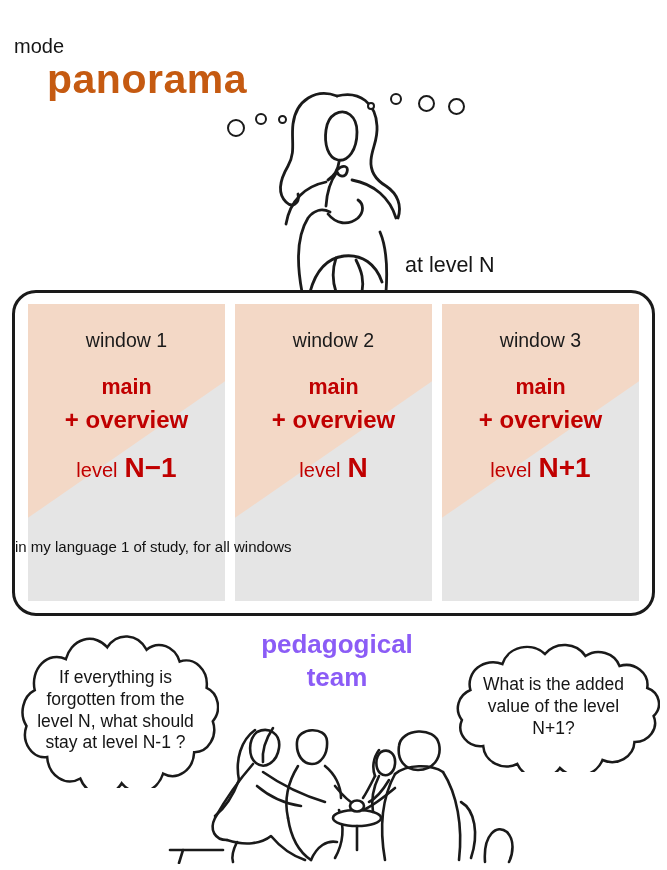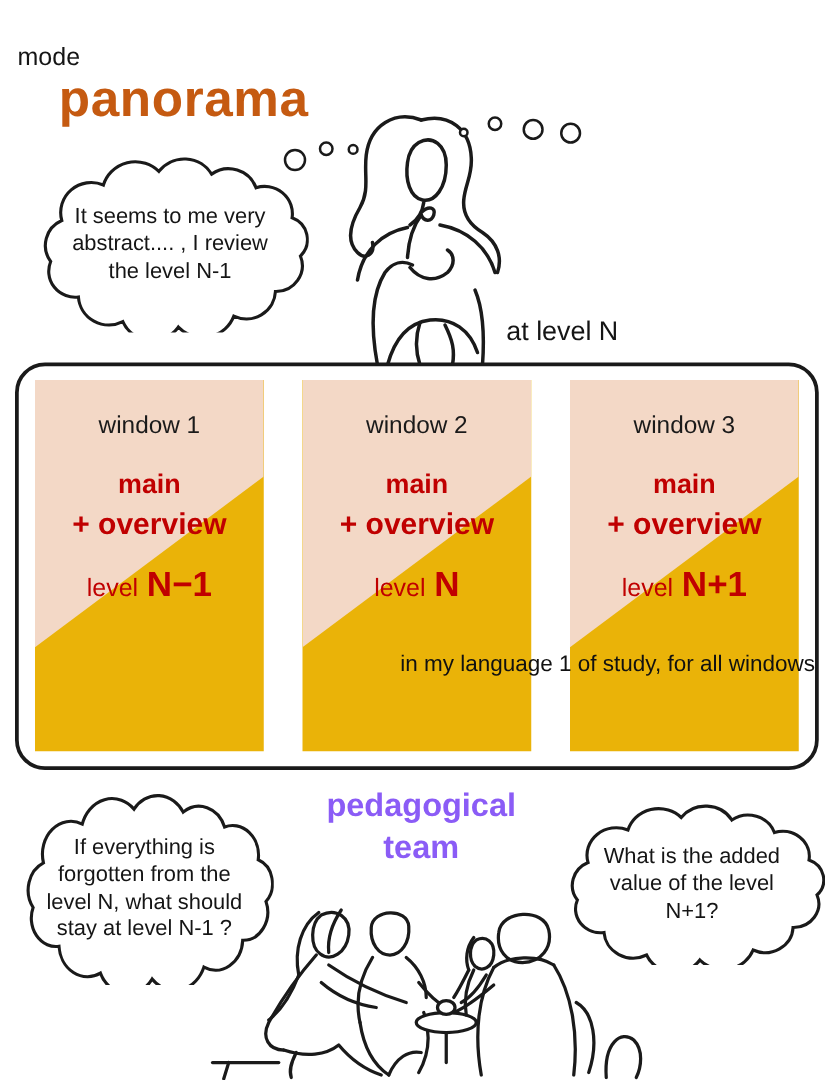--- a/index.html
+++ b/index.html
@@ -24,32 +24,32 @@
   }
   
   .student-label{left:186px;top:248px;font-size:26px;font-weight:bold;color:#C55A11;}
   .level-note{left:405px;top:253px;font-size:21.5px;}
   
   .box{
     position:absolute;left:12px;top:290px;width:643px;height:326px;background:#fff;
     border:3.2px solid #1a1a1a;border-radius:24px;box-sizing:border-box;
     display:flex;justify-content:space-between;padding:11px 13px 7px 13px;
   }
-  .panel{position:relative;width:183px;height:297px;background:#eab308;}
+  .panel{position:relative;width:197px;height:297px;background:#e5e5e5;}
   .panel::before{
     content:"";position:absolute;left:0;top:0;right:0;bottom:0;background:#F3D8C6;
     clip-path:polygon(0 0,100% 0,100% 26%,0 72%);
   }
   .panel-content{position:relative;display:flex;flex-direction:column;align-items:center;}
   .window-title{margin-top:25px;font-size:19.5px;color:#1a1a1a;}
   .main-label{margin-top:23px;font-size:21.5px;font-weight:bold;color:#C00000;}
   .overview-label{margin-top:6px;font-size:24px;font-weight:bold;color:#C00000;}
   .level-row{margin-top:18px;color:#C00000;font-size:20px;display:flex;align-items:baseline;}
   .level-value{font-weight:bold;font-size:28px;margin-left:7px;}
-  .box-footer{position:absolute;left:0;right:0;top:228px;text-align:right;font-size:18px;color:#111;}
+  .box-footer{position:absolute;left:0;right:0;top:245px;text-align:left;font-size:15px;color:#111;}
   
   .team-label{
     left:237px;top:628px;width:200px;text-align:center;white-space:pre-line;
     font-size:26px;font-weight:bold;line-height:1.27;color:#8b5cf6;
   }
   
   .lineart path,.lineart ellipse{vector-effect:non-scaling-stroke;}
 </style>
 </head>
 <body>
@@ -77,28 +77,20 @@
   </svg>
 
   <div class="trail" style="left:227px;top:119px;width:18px;height:18px"></div>
   <div class="trail" style="left:255px;top:113px;width:12px;height:12px"></div>
   <div class="trail" style="left:278px;top:115px;width:9px;height:9px"></div>
   <div class="trail" style="left:367px;top:102px;width:8px;height:8px"></div>
   <div class="trail" style="left:390px;top:93px;width:12px;height:12px"></div>
   <div class="trail" style="left:418px;top:95px;width:17px;height:17px"></div>
   <div class="trail" style="left:448px;top:98px;width:17px;height:17px"></div>
 
-  <div class="bubble" style="left:25px;top:124px;width:222px;height:142px">
-    <svg viewBox="0 0 200 130" preserveAspectRatio="none">
-      <path fill="#fff" stroke="#1a1a1a" stroke-width="2.5" vector-effect="non-scaling-stroke" d="M22,48 A22,22 0 0 1 52,22 A24,24 0 0 1 92,12 A23,23 0 0 1 130,14 A21,21 0 0 1 162,24 A20,20 0 0 1 188,46 A17,17 0 0 1 194,74 A19,19 0 0 1 176,100 A21,21 0 0 1 146,118 A24,24 0 0 1 106,126 A23,23 0 0 1 66,122 A22,22 0 0 1 34,104 A19,19 0 0 1 14,78 A20,20 0 0 1 22,48 Z"></path>
-    </svg>
-    <div class="btxt">It seems to me very
-abstract.... , I review
-the level N-1</div>
-  </div>
 
 
   <div class="abs level-note">at level N</div>
 
   <div class="box">
 
     <div class="panel">
       <div class="panel-content">
         <div class="window-title">window 1</div>
         <div class="main-label">main</div>

